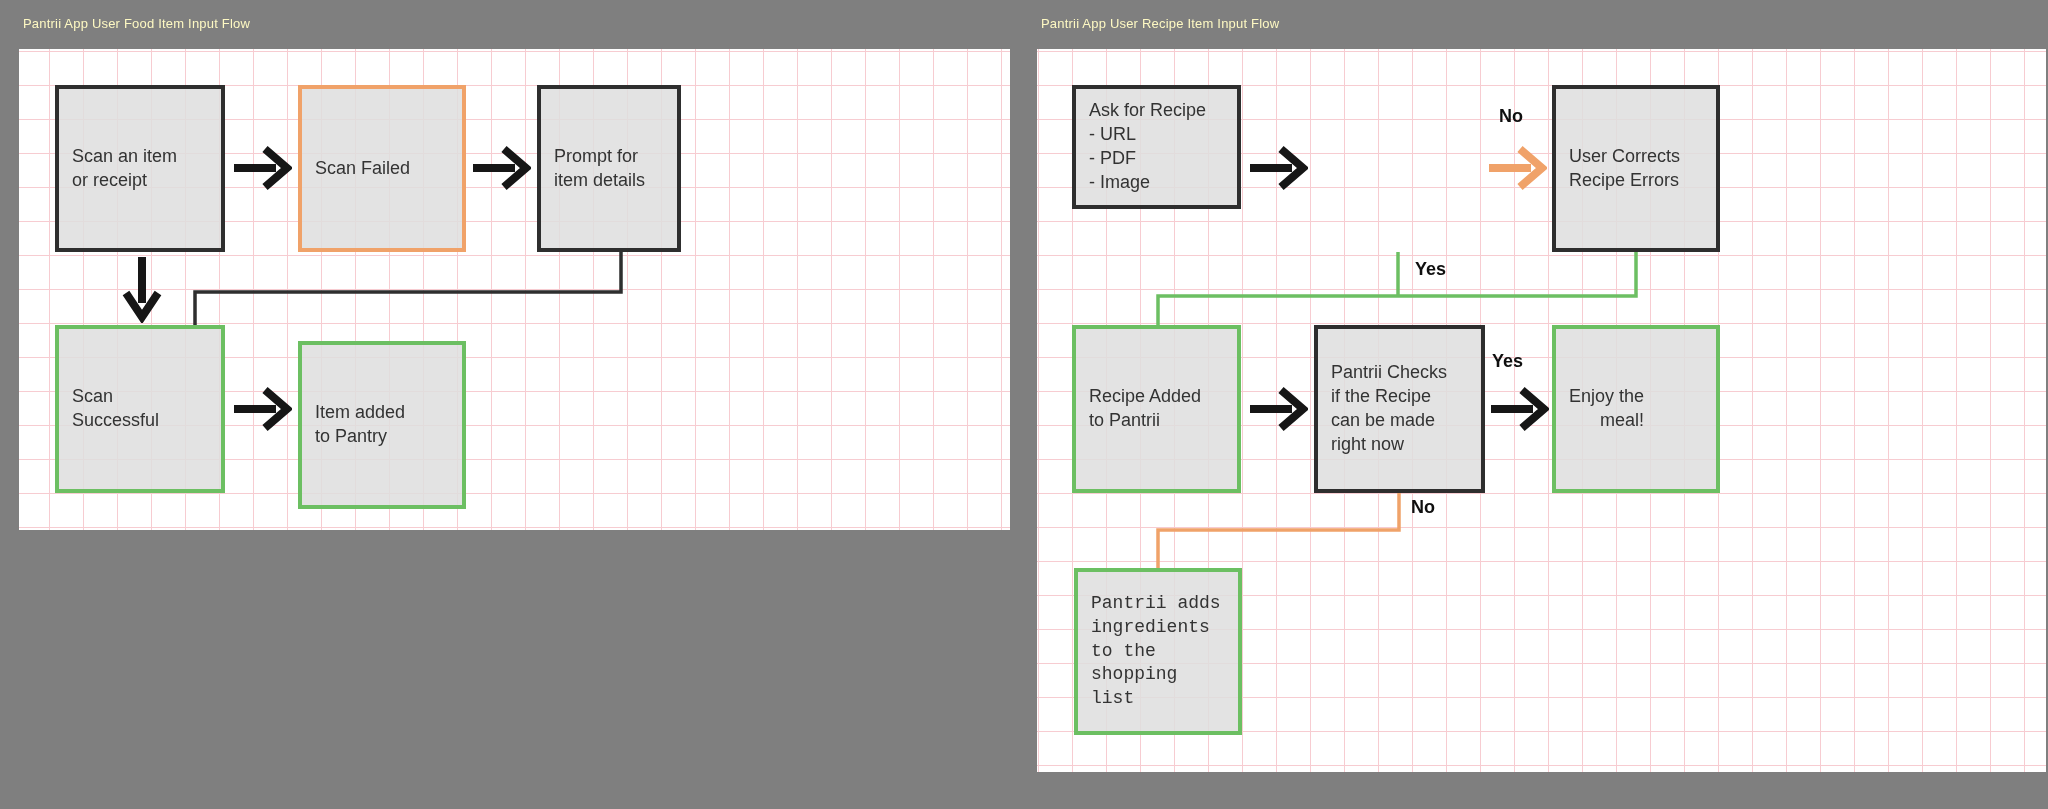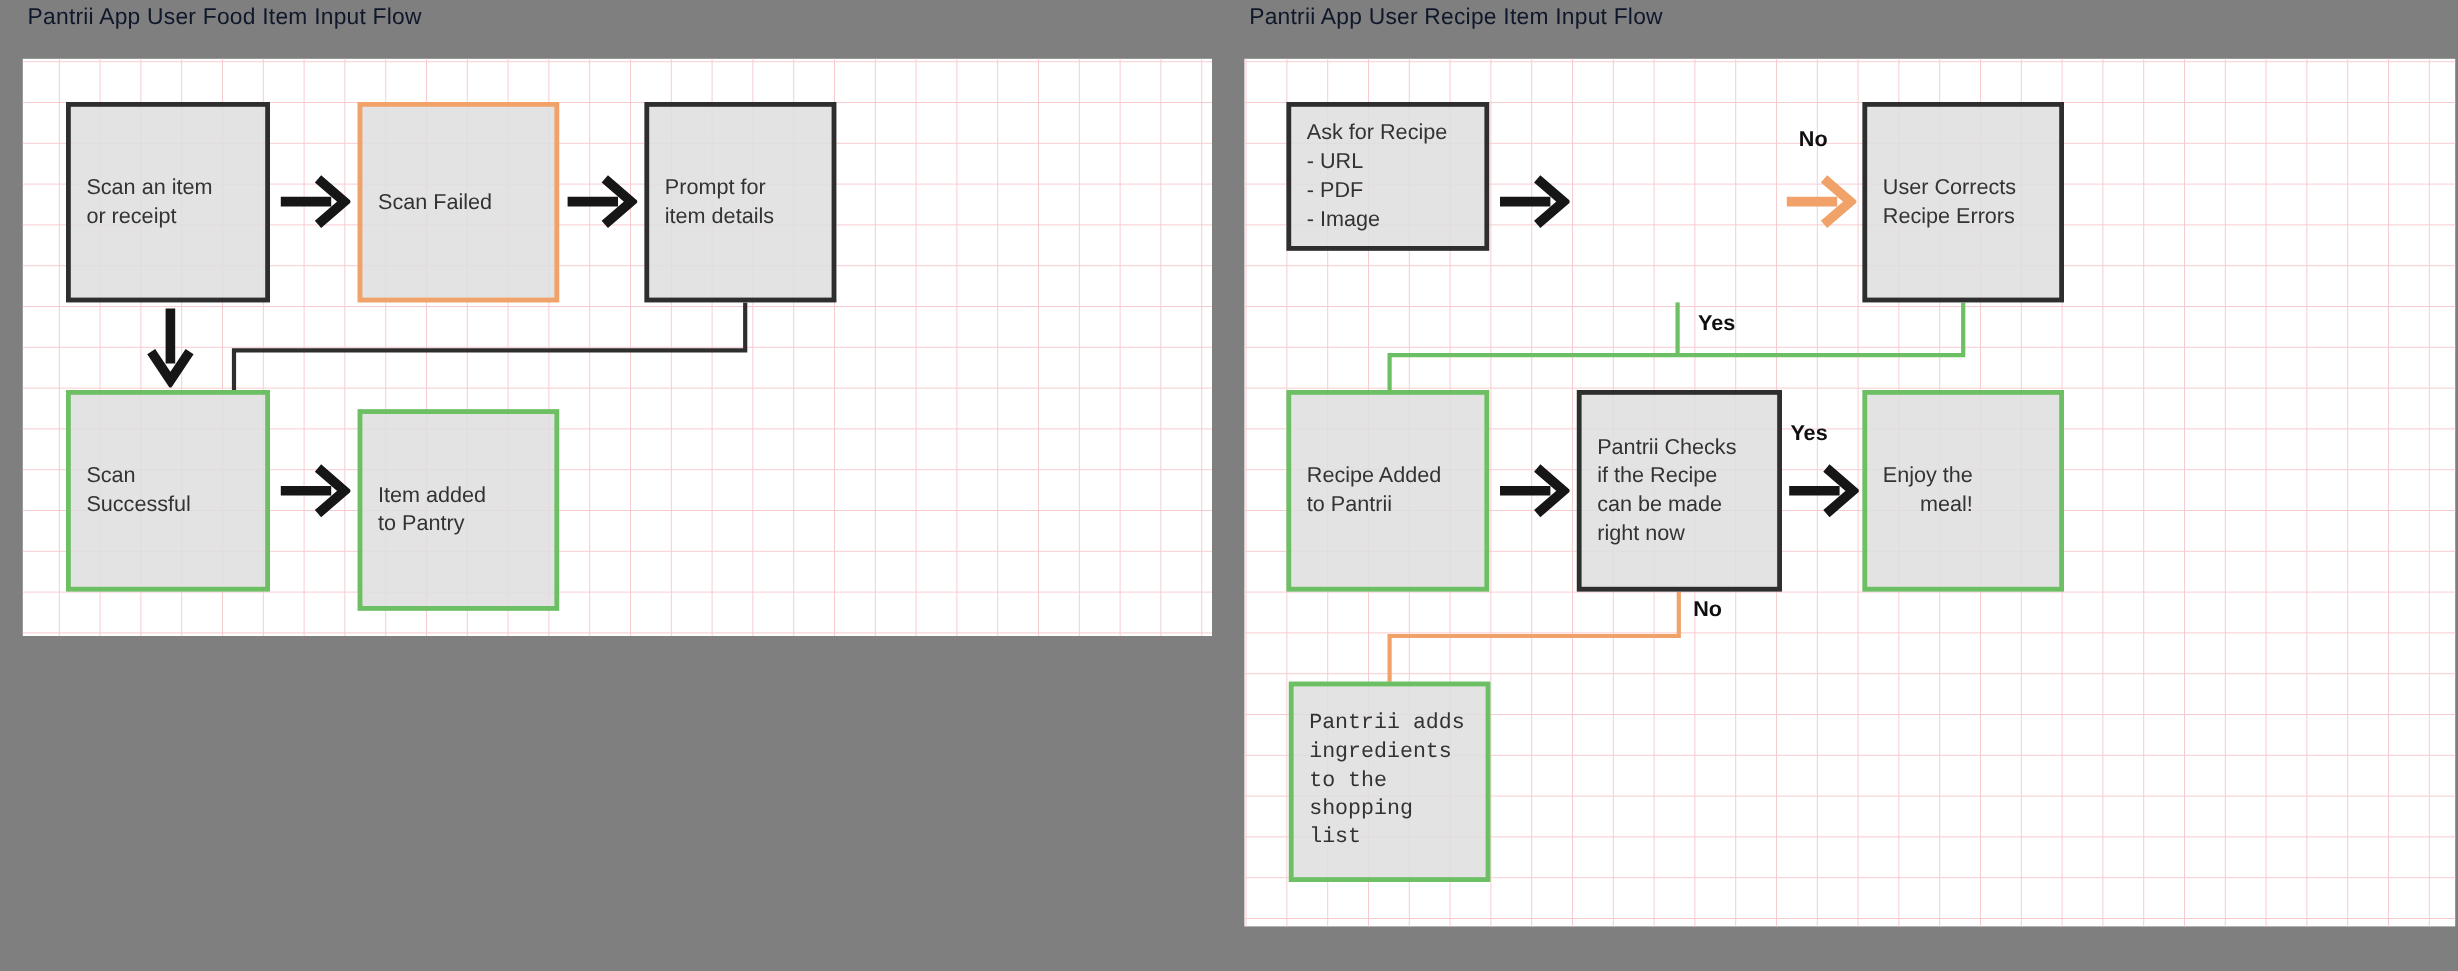--- a/index.html
+++ b/index.html
@@ -4,22 +4,22 @@
 <style>
   html,body { margin:0; padding:0; }
   body {
     width:2048px; height:809px;
     background:#7f7f7f;
     font-family:"Liberation Sans", sans-serif;
     position:relative;
     overflow:hidden;
   }
   .frame-title {
-    position:absolute; top:4px;
-    font-size:19px; color:#0f172a; letter-spacing:.2px;
+    position:absolute; top:16px;
+    font-size:13px; color:#fef9c3; letter-spacing:.2px;
     white-space:nowrap;
   }
   .canvas {
     position:absolute;
     background-color:#ffffff;
     background-image:
       linear-gradient(to right,  #f7ccd1 1px, transparent 1px),
       linear-gradient(to bottom, #f7ccd1 1px, transparent 1px);
     background-size:34px 34px;
   }
@@ -46,21 +46,21 @@
   .arrow.orange line, .arrow.orange polyline { stroke:#f0a269; }
 
   .edge-label {
     position:absolute; font-weight:bold; font-size:18px; color:#0f0f0f;
     white-space:nowrap;
   }
 
   
   #node-scan-item      { left:36px;  top:36px;  width:170px; height:167px; }
   #node-scan-failed    { left:279px; top:36px;  width:168px; height:167px; }
-  #node-prompt-details { left:518px; top:36px;  width:160px; height:167px; }
+  #node-prompt-details { left:518px; top:36px;  width:144px; height:167px; }
   #node-scan-success   { left:36px;  top:276px; width:170px; height:168px; }
   #node-item-added     { left:279px; top:292px; width:168px; height:168px; }
 
   
   #node-ask-recipe     { left:35px;  top:36px;  width:169px; height:124px; }
   #node-recipe-review  { left:277px; top:36px;  width:168px; height:167px; }
   #node-user-corrects  { left:515px; top:36px;  width:168px; height:167px; }
   #node-recipe-added   { left:35px;  top:276px; width:169px; height:168px; }
   #node-pantrii-checks { left:277px; top:276px; width:171px; height:168px; }
   #node-enjoy-meal     { left:515px; top:276px; width:168px; height:168px;text-align:right; }

